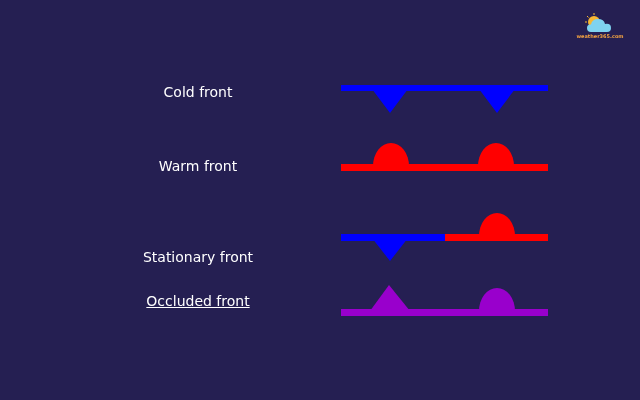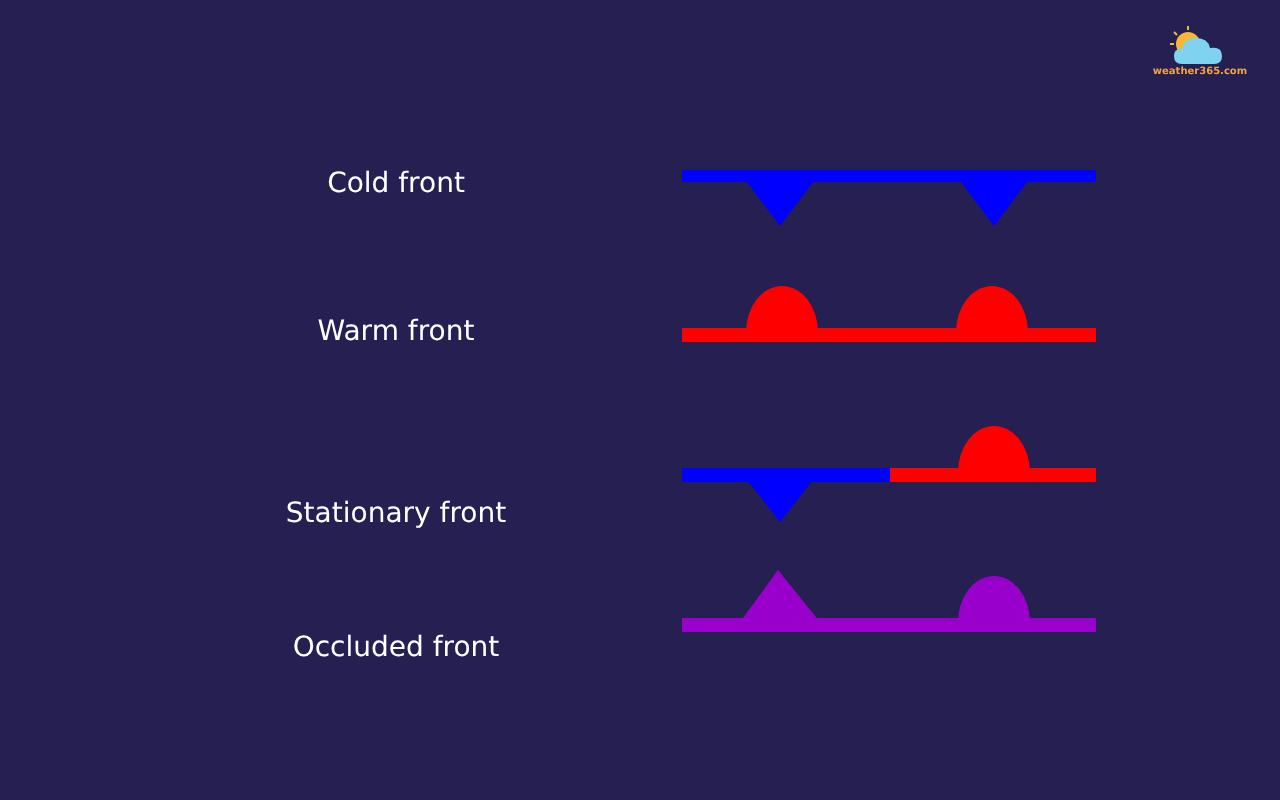--- a/index.html
+++ b/index.html
@@ -37,21 +37,21 @@
       <line x1="10" y1="10" x2="12" y2="10"></line>
     </g>
     <path d="M16 20 Q12 20 12 16 Q12 12 16 12.5 Q17 7 23 7 Q29 7 30 12 Q36 11 36 16 Q36 20 32 20 Z" fill="#7fd3f0"></path>
   </svg>
   <div class="logo-text">weather365.com</div>
 </div>
 
 <div class="label" style="top:79px;">Cold front</div>
 <div class="label" style="top:153px;">Warm front</div>
 <div class="label" style="top:244px;">Stationary front</div>
-<div class="label" style="top:311px;">Occluded front</div>
+<div class="label" style="top:288px;text-decoration:underline;">Occluded front</div>
 
 <svg class="symbol" style="top:70px;" width="230" height="50" viewBox="0 0 230 50">
   <rect x="11" y="15" width="207" height="6" fill="#0000ff"></rect>
   <polygon points="42,19 78,19 60,43" fill="#0000ff"></polygon>
   <polygon points="149,19 185,19 167,43" fill="#0000ff"></polygon>
 </svg>
 
 <svg class="symbol" style="top:135px;" width="230" height="45" viewBox="0 0 230 45">
   <rect x="11" y="29" width="207" height="7" fill="#ff0000"></rect>
   <path d="M43 31 A18 23 0 0 1 79 31 Z" fill="#ff0000"></path>

